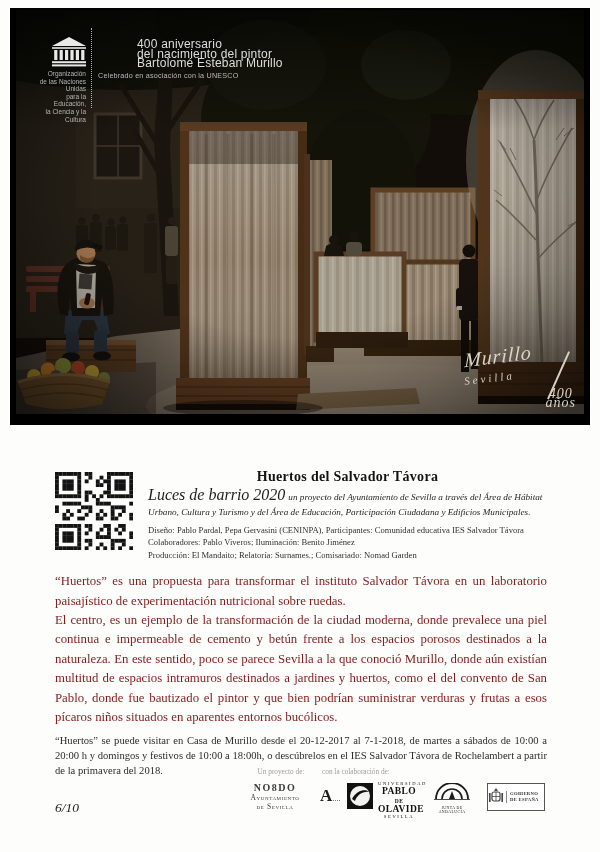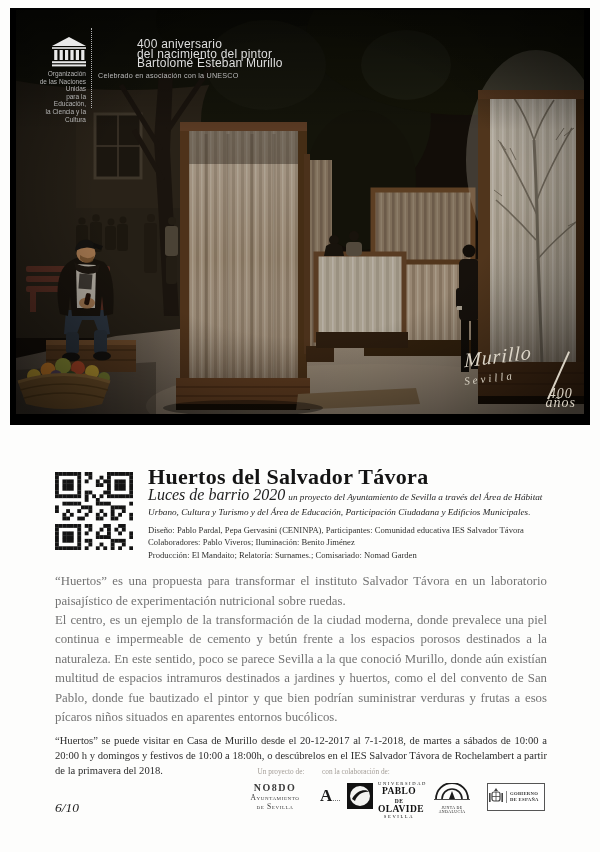--- a/index.html
+++ b/index.html
@@ -30,28 +30,28 @@
   .sig-slash{position:absolute;right:30px;top:2px;width:1.5px;height:52px;background:#d8d1c3;
              transform:rotate(24deg);transform-origin:bottom center;}
   .sig-years{position:absolute;right:2px;bottom:4px;text-align:center;font-size:14px;
              letter-spacing:1px;color:#d8d1c3;font-style:italic;line-height:9px;}
 
   
   .content{position:absolute;left:55px;top:466px;width:492px;color:#222;}
   .header-row{display:flex;align-items:flex-start;}
   .qr{width:78px;height:78px;margin-top:6px;flex:none;display:block;}
   .titles{flex:1;margin-left:15px;min-width:0;}
-  .art-title{font-size:22px;line-height:22px;font-weight:bold;color:#141414;margin:0;letter-spacing:.3px;}
+  .art-title{font-size:14px;line-height:22px;font-weight:bold;color:#141414;margin:0;letter-spacing:.3px;text-align:center;}
   .subtitle{margin-top:1px;font-style:italic;line-height:11.5px;color:#1e1e1e;}
   .subtitle .lead{font-size:16px;margin-right:3px;}
   .subtitle .rest{font-size:9.2px;}
   .credits{margin-top:6px;}
   .credit-line{font-size:8.6px;line-height:12.4px;color:#30302e;white-space:nowrap;}
   .body-text{margin-top:11px;}
-  .body-text p{margin:0;font-size:12.8px;line-height:19.4px;text-align:justify;color:#737373;
+  .body-text p{margin:0;font-size:12.8px;line-height:19.4px;text-align:justify;color:#7f1d1d;
                -webkit-hyphens:auto;hyphens:auto;}
   .note{margin-top:7px;font-size:10.6px;line-height:14.8px;text-align:justify;color:#2c2c2c;}
 
   
   .sponsors{position:absolute;left:0;top:762px;width:600px;height:70px;}
   .sp-label{position:absolute;top:5px;font-size:7.3px;color:#a39d97;}
   .proj-label{left:231px;width:100px;text-align:center;}
   .collab-label{left:322px;}
   .nodo{position:absolute;left:225px;top:20px;width:100px;text-align:center;color:#3a3a3a;}
   .nodo1{font-size:10px;font-weight:bold;letter-spacing:1.5px;}

